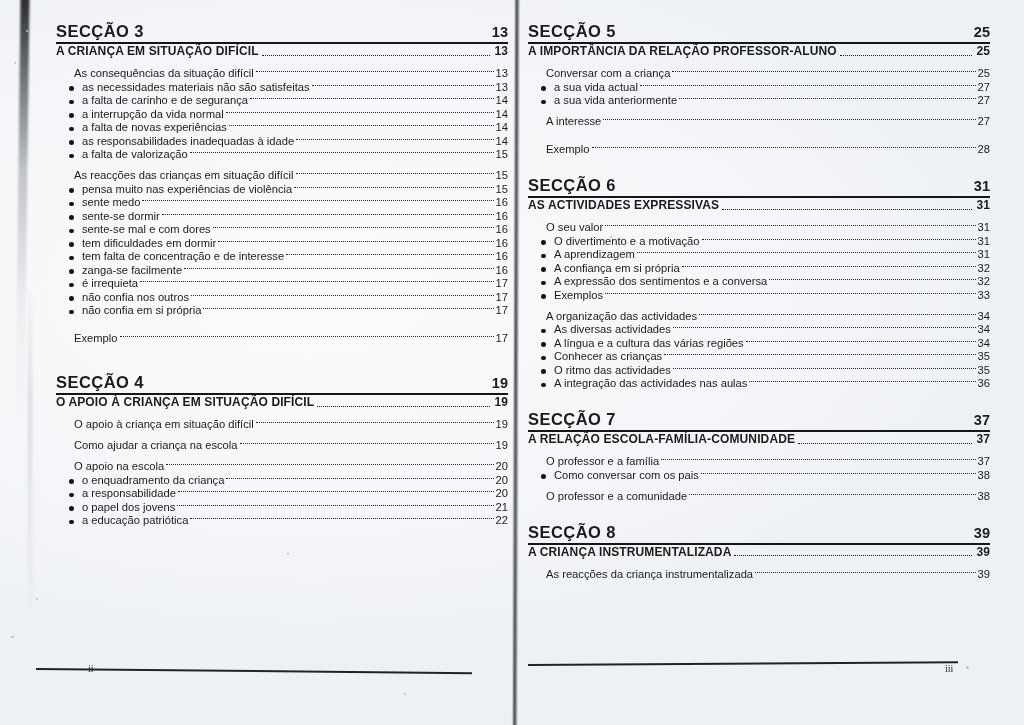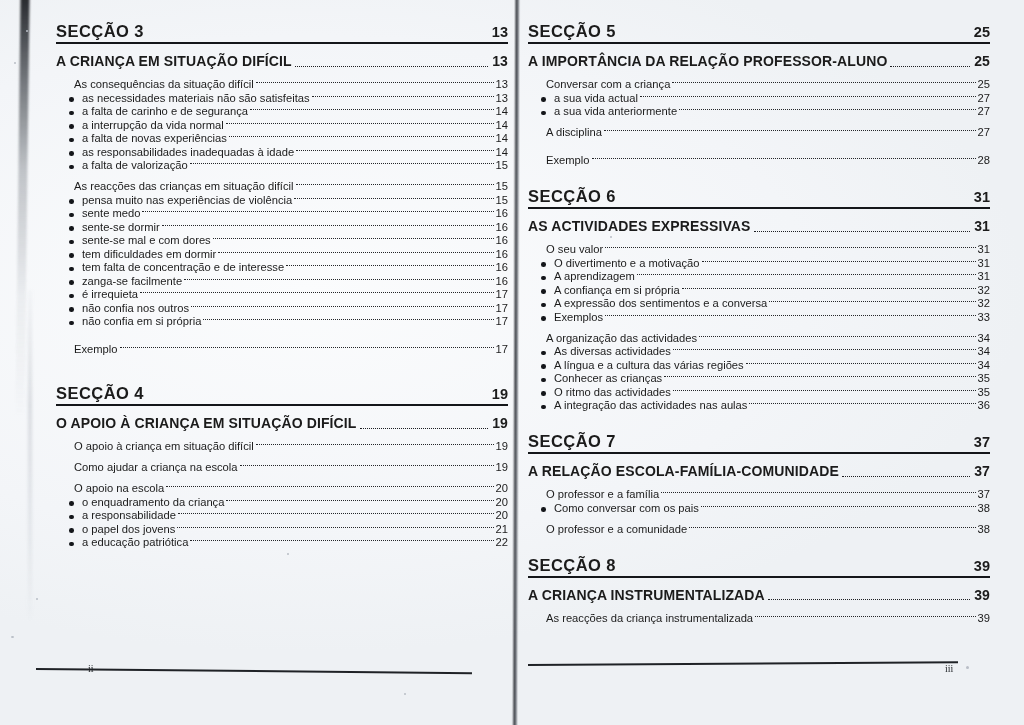--- a/index.html
+++ b/index.html
@@ -89,24 +89,23 @@
   }
   .section-page {
     font-size: 14.5px;
     font-weight: bold;
   }
 
   
   .chapter-row {
     display: flex;
     align-items: flex-end;
-    font-size: 14px;
+    font-size: 12px;
     font-weight: bold;
     letter-spacing: 0.12px;
-    margin-top: 9px;
   }
   .chapter-row .label { white-space: nowrap; }
   .chapter-row .leader {
     flex: 1 1 auto;
     border-bottom: 1.55px dotted #1d1f23;
     margin: 0 4px 2.5px 3px;
     min-width: 8px;
   }
   .chapter-row .pg { white-space: nowrap; }
 
@@ -401,21 +400,21 @@
         <span class="pg">27</span>
       </div>
       <div class="entry lvl2">
         <span class="bullet"></span>
         <span class="label">a sua vida anteriormente</span>
         <span class="leader"></span>
         <span class="pg">27</span>
       </div>
 
       <div class="entry lvl1">
-        <span class="label">A disciplina</span>
+        <span class="label">A interesse</span>
         <span class="leader"></span>
         <span class="pg">27</span>
       </div>
       <div class="entry lvl1 tight">
         <span class="label">Exemplo</span>
         <span class="leader"></span>
         <span class="pg">28</span>
       </div>
     </div>
 

